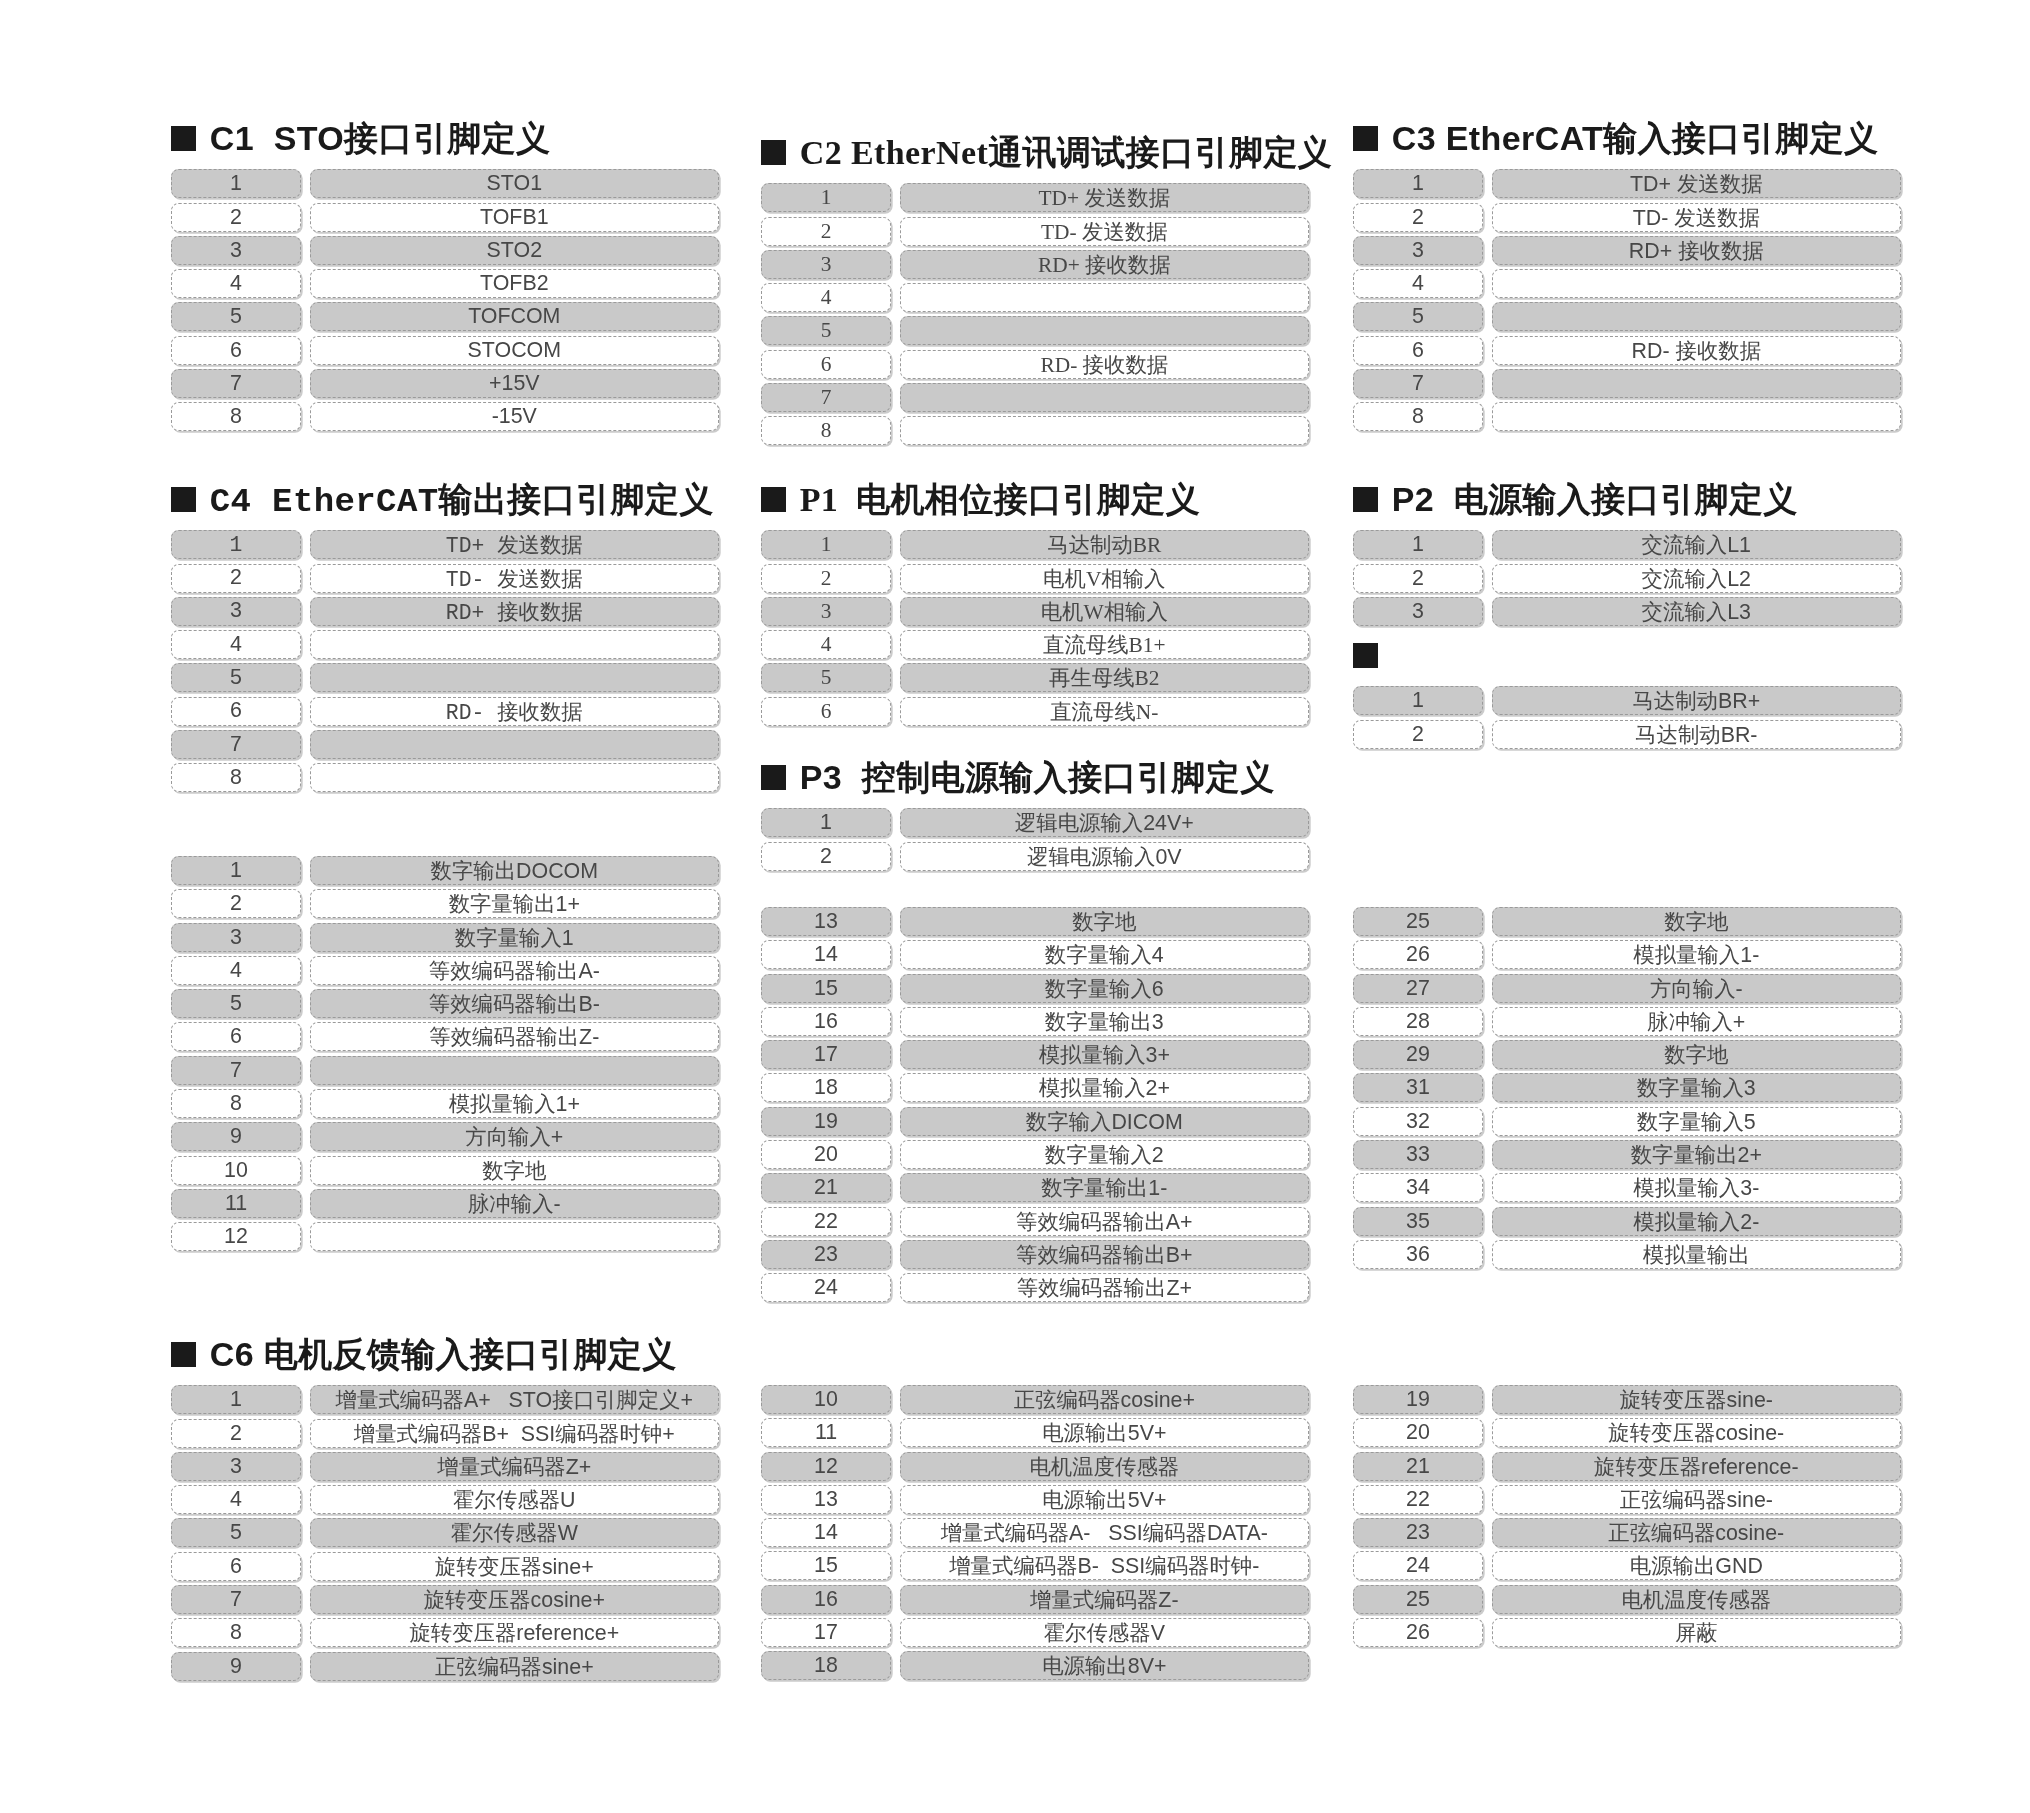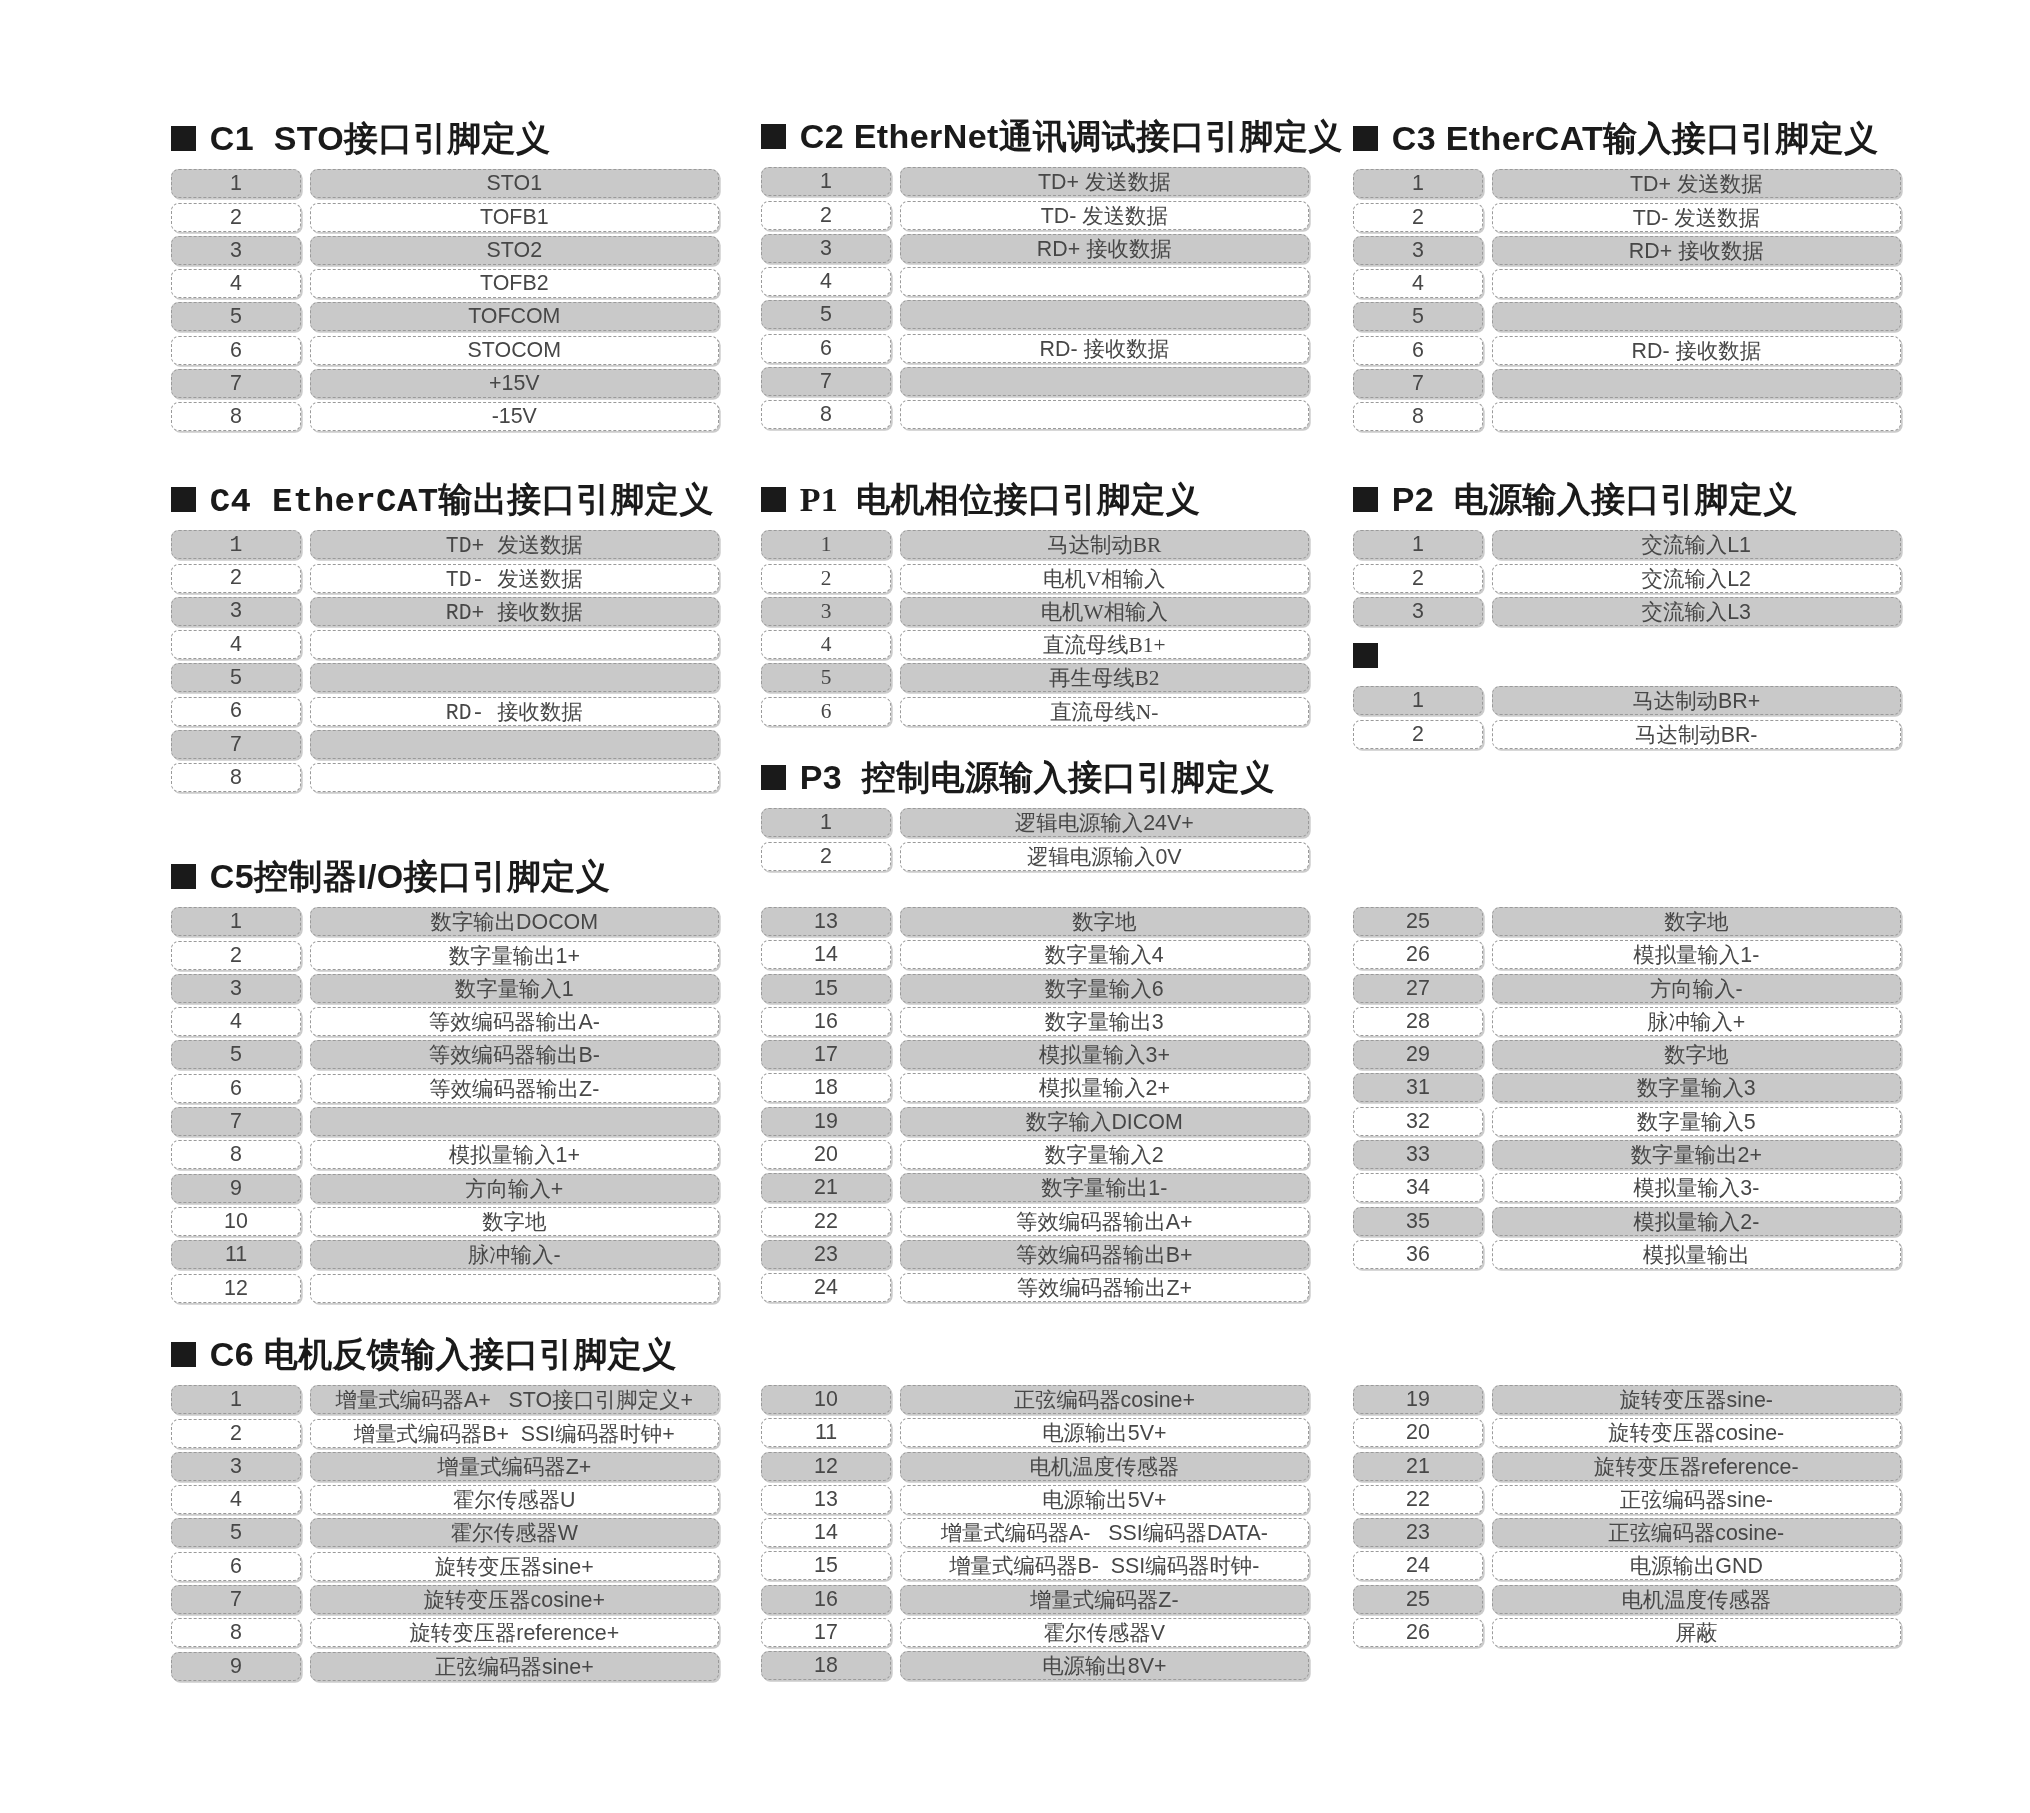--- a/index.html
+++ b/index.html
@@ -20,21 +20,21 @@
     height:27px;border:0.9px dashed #9a9a9a;border-radius:7.7px;background:#ffffff;
     display:flex;align-items:center;justify-content:center;
     font-size:21.4px;color:#474747;box-shadow:1.7px 1.7px 0 rgba(70,70,70,0.28);
     white-space:pre;overflow:hidden;
   }
   .row .pin{width:128px;margin-right:8.6px;flex:0 0 auto;}
   .row .val{flex:1;}
   .row.shaded .cell{background:#c9c9c9;}
   
   #seg-c1 {left:171px; top:118px;}
-  #seg-c2 {left:761px; top:116px;}
+  #seg-c2 {left:761px; top:132px;font-family:Liberation Serif, serif;}
   #seg-c3 {left:1353px;top:118px;}
   #seg-c4 {left:171px; top:479px;font-family:Liberation Mono, monospace;}
   #seg-p1 {left:761px; top:479px;font-family:Liberation Serif, serif;}
   #seg-p2 {left:1353px;top:479px;}
   #seg-p4 {left:1353px;top:635px;}
   #seg-p3 {left:761px; top:757px;}
   #seg-c5a{left:171px; top:856px;}
   #seg-c5b{left:761px; top:907px;}
   #seg-c5c{left:1353px;top:907px;}
   #seg-c6a{left:171px; top:1334px;}
@@ -281,24 +281,20 @@
         <div class="cell pin">1</div>
         <div class="cell val">逻辑电源输入24V+</div>
       </div>
       <div class="row">
         <div class="cell pin">2</div>
         <div class="cell val">逻辑电源输入0V</div>
       </div>
     </div>
   </section>
 <section class="seg" id="seg-c5a">
-    <h2 class="hdr">
-      <span class="bullet"></span>
-      <span class="ttl">C5控制器I/O接口引脚定义</span>
-    </h2>
     <div class="rows">
       <div class="row shaded">
         <div class="cell pin">1</div>
         <div class="cell val">数字输出DOCOM</div>
       </div>
       <div class="row">
         <div class="cell pin">2</div>
         <div class="cell val">数字量输出1+</div>
       </div>
       <div class="row shaded">

